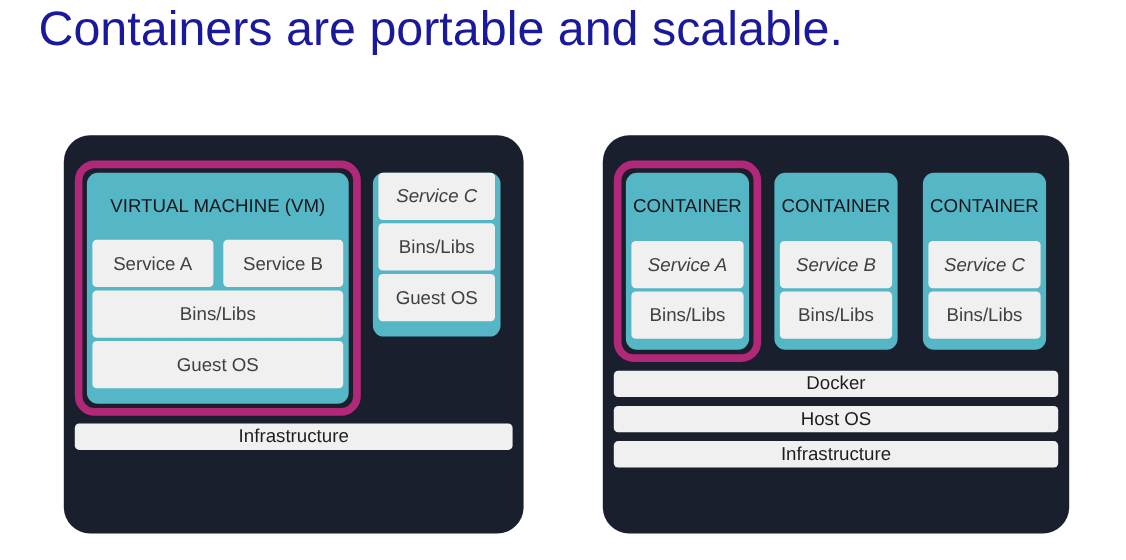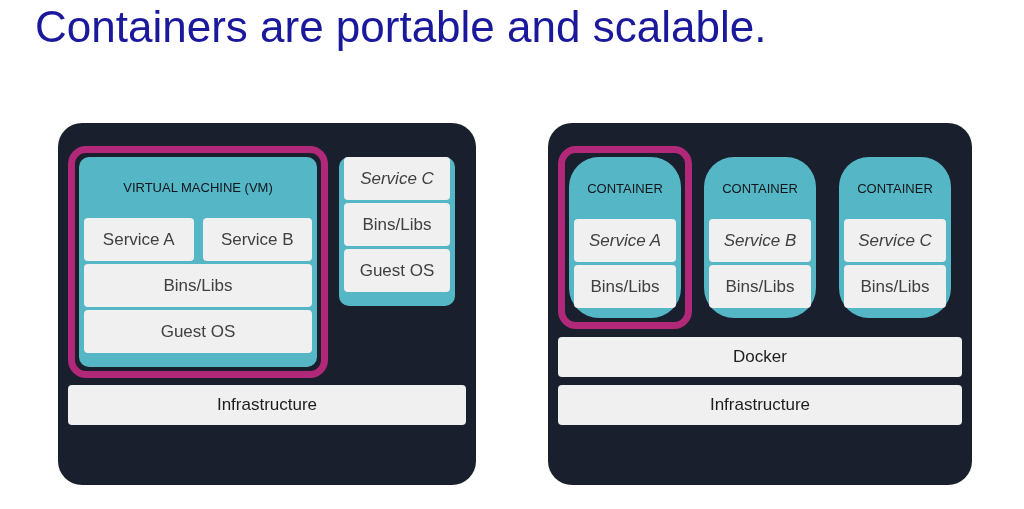--- a/index.html
+++ b/index.html
@@ -40,46 +40,46 @@
     background:var(--teal, #55b7c6);
     border-radius:10px;
     padding:0 5px 14px 5px;
     box-sizing:border-box;
   }
   .teal.col { padding-bottom:10px; }
 
   .teal .hdr {
     height:61px;
     display:flex; align-items:center; justify-content:center;
-    font-size:13px; color:#14141b;
+    font-size:17px; color:#14141b;
     text-align:center;
   }
   .teal.col .hdr { height:62px; }
 
   .box {
     background:var(--lightbox, #f0f0f1);
     border-radius:4px;
     height:43px;
     display:flex; align-items:center; justify-content:center;
     font-size:17px; color:#404040;
     margin-top:3px;
   }
   .box.first { margin-top:0;font-style:italic; }
 
   .svc-row { display:flex; gap:9px; }
   .svc-row .box { flex:1; margin-top:0; }
 
   .teal.vm-main  { width:238px; }
   .teal.vm-side  { width:116px; }
-  .teal.col      { width:112px;border-radius:30px; }
+  .teal.col      { width:112px; }
 
   .base {
     background:var(--lightbox, #f0f0f1);
     border-radius:4px;
-    height:40px;
+    height:24px;
     display:flex; align-items:center; justify-content:center;
     font-size:17px; color:#1d1d1d;
   }
   .panel.vm .base.r1 { margin-top:6px; }
   .panel.vm .base.r2 { margin-top:7px; }
   .panel.containers .base.r1 { margin-top:8px; }
   .panel.containers .base.r2 { margin-top:8px; }
   .panel.containers .base.r3 { margin-top:8px; }
 </style>
 </head>
@@ -136,14 +136,15 @@
     <div class="hl-wrap">
       <div class="teal col">
         <div class="hdr">CONTAINER</div>
         <div class="box first">Service C</div>
         <div class="box">Bins/Libs</div>
       </div>
     </div>
 
   </div>
   <div class="base r1">Docker</div>
+  <div class="base r2">Host OS</div>
   <div class="base r3">Infrastructure</div>
 </section>
 
 </body></html>

